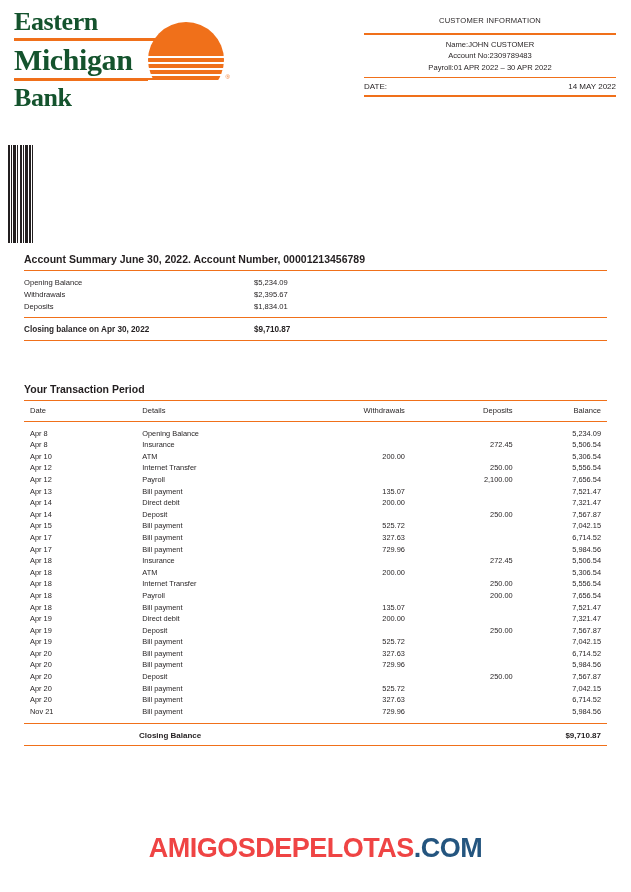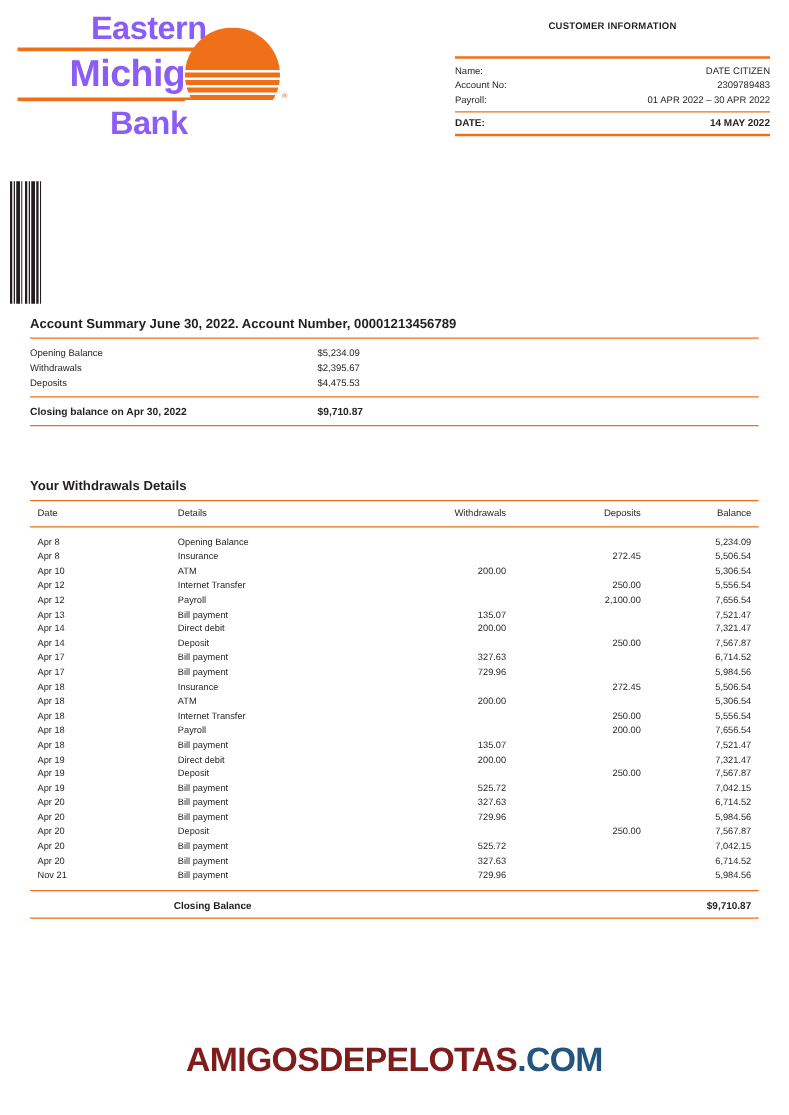--- a/index.html
+++ b/index.html
@@ -38,27 +38,26 @@
     top: 8px;
     width: 210px;
   }
   .brand-rule {
     height: 3px;
     background: #f0701a;
     width: 198px;
     margin: 2px 0 3px 0;
   }
   .brand-line {
-    font-family: Liberation Sans, sans-serif;
+    font-family: Liberation Serif, serif;
     font-weight: bold;
     font-size: 25px;
     letter-spacing: -0.4px;
-    color: #8b5cf6;
+    color: #14532d;
     line-height: 1.08;
-    text-align: center;
   }
   .brand-line.l1 { font-size: 26px; }
   .brand-line.l2 { font-size: 30px; }
   .brand-line.l3 { font-size: 26px; }
 
   .logo-mark {
     position: absolute;
     left: 148px;
     top: 22px;
     width: 76px;
@@ -92,45 +91,45 @@
   
   .cust-box {
     position: absolute;
     left: 364px;
     top: 16px;
     width: 252px;
     font-size: 7.6px;
   }
   .cust-title {
     text-align: center;
-    font-weight: bold;
+    font-weight: normal;
     font-size: 7.6px;
     letter-spacing: 0.2px;
-    padding-bottom: 20px;
+    padding-bottom: 8px;
   }
   .rule-orange {
     height: 1.5px;
     background: #f0701a;
     width: 100%;
   }
   .cust-rows {
     padding: 4px 0 3px 0;
   }
   .cust-row {
     display: flex;
-    justify-content: space-between;
+    justify-content: center;
     line-height: 1.55;
     font-size: 7.6px;
   }
   .cust-row .k { color: #231f20; }
   .cust-row .v { color: #231f20; text-align: right; }
   .date-row {
     display: flex;
     justify-content: space-between;
-    font-weight: bold;
+    font-weight: normal;
     font-size: 8px;
     padding: 4px 0 4px 0;
     align-items: center;
   }
 
   
   .barcode {
     position: absolute;
     left: 8px;
     top: 145px;
@@ -234,21 +233,21 @@
     position: absolute;
     left: 0;
     bottom: 28px;
     width: 631px;
     text-align: center;
     font-family: "Liberation Sans", sans-serif;
     font-weight: bold;
     font-size: 27px;
     letter-spacing: -0.5px;
   }
-  .wm-a { color: #7f1d1d; margin-top: 24px; }
+  .wm-a { color: #ef4444; margin-top: 24px; }
   .wm-b { color: #24557f; }
 </style>
 </head>
 <body>
 
 <div class="page">
 
   <div class="header">
 
     <div class="brand">
@@ -268,21 +267,21 @@
       <div class="logo-stripe" style="top:58px;"></div>
       <div class="logo-reg">®</div>
     </div>
 
     <div class="cust-box">
       <div class="cust-title">CUSTOMER INFORMATION</div>
       <div class="rule-orange"></div>
       <div class="cust-rows">
         <div class="cust-row">
           <span class="k">Name:</span>
-          <span class="v">DATE CITIZEN</span>
+          <span class="v">JOHN CUSTOMER</span>
         </div>
         <div class="cust-row">
           <span class="k">Account No:</span>
           <span class="v">2309789483</span>
         </div>
         <div class="cust-row">
           <span class="k">Payroll:</span>
           <span class="v">01 APR 2022 – 30 APR 2022</span>
         </div>
       </div>
@@ -323,33 +322,33 @@
       <div class="sum-row">
         <span class="label">Opening Balance</span>
         <span class="amt">$5,234.09</span>
       </div>
       <div class="sum-row">
         <span class="label">Withdrawals</span>
         <span class="amt">$2,395.67</span>
       </div>
       <div class="sum-row">
         <span class="label">Deposits</span>
-        <span class="amt">$4,475.53</span>
+        <span class="amt">$1,834.01</span>
       </div>
     </div>
     <div class="rule-thin"></div>
     <div class="closing-row">
       <span class="label">Closing balance on Apr 30, 2022</span>
       <span class="amt">$9,710.87</span>
     </div>
     <div class="rule-thin"></div>
   </div>
 
   <div class="trans">
-    <div class="trans-title">Your Withdrawals Details</div>
+    <div class="trans-title">Your Transaction Period</div>
     <div class="rule-thin"></div>
     <table class="tx">
       <thead>
         <tr>
           <th class="c-date">Date</th>
           <th class="c-det">Details</th>
           <th class="c-wd">Withdrawals</th>
           <th class="c-dep">Deposits</th>
           <th class="c-bal">Balance</th>
         </tr>
@@ -410,20 +409,27 @@
             <td class="c-bal">7,321.47</td>
           </tr>
         <tr>
             <td class="c-date">Apr 14</td>
             <td class="c-det">Deposit</td>
             <td class="c-wd"></td>
             <td class="c-dep">250.00</td>
             <td class="c-bal">7,567.87</td>
           </tr>
         <tr>
+            <td class="c-date">Apr 15</td>
+            <td class="c-det">Bill payment</td>
+            <td class="c-wd">525.72</td>
+            <td class="c-dep"></td>
+            <td class="c-bal">7,042.15</td>
+          </tr>
+        <tr>
             <td class="c-date">Apr 17</td>
             <td class="c-det">Bill payment</td>
             <td class="c-wd">327.63</td>
             <td class="c-dep"></td>
             <td class="c-bal">6,714.52</td>
           </tr>
         <tr>
             <td class="c-date">Apr 17</td>
             <td class="c-det">Bill payment</td>
             <td class="c-wd">729.96</td>

